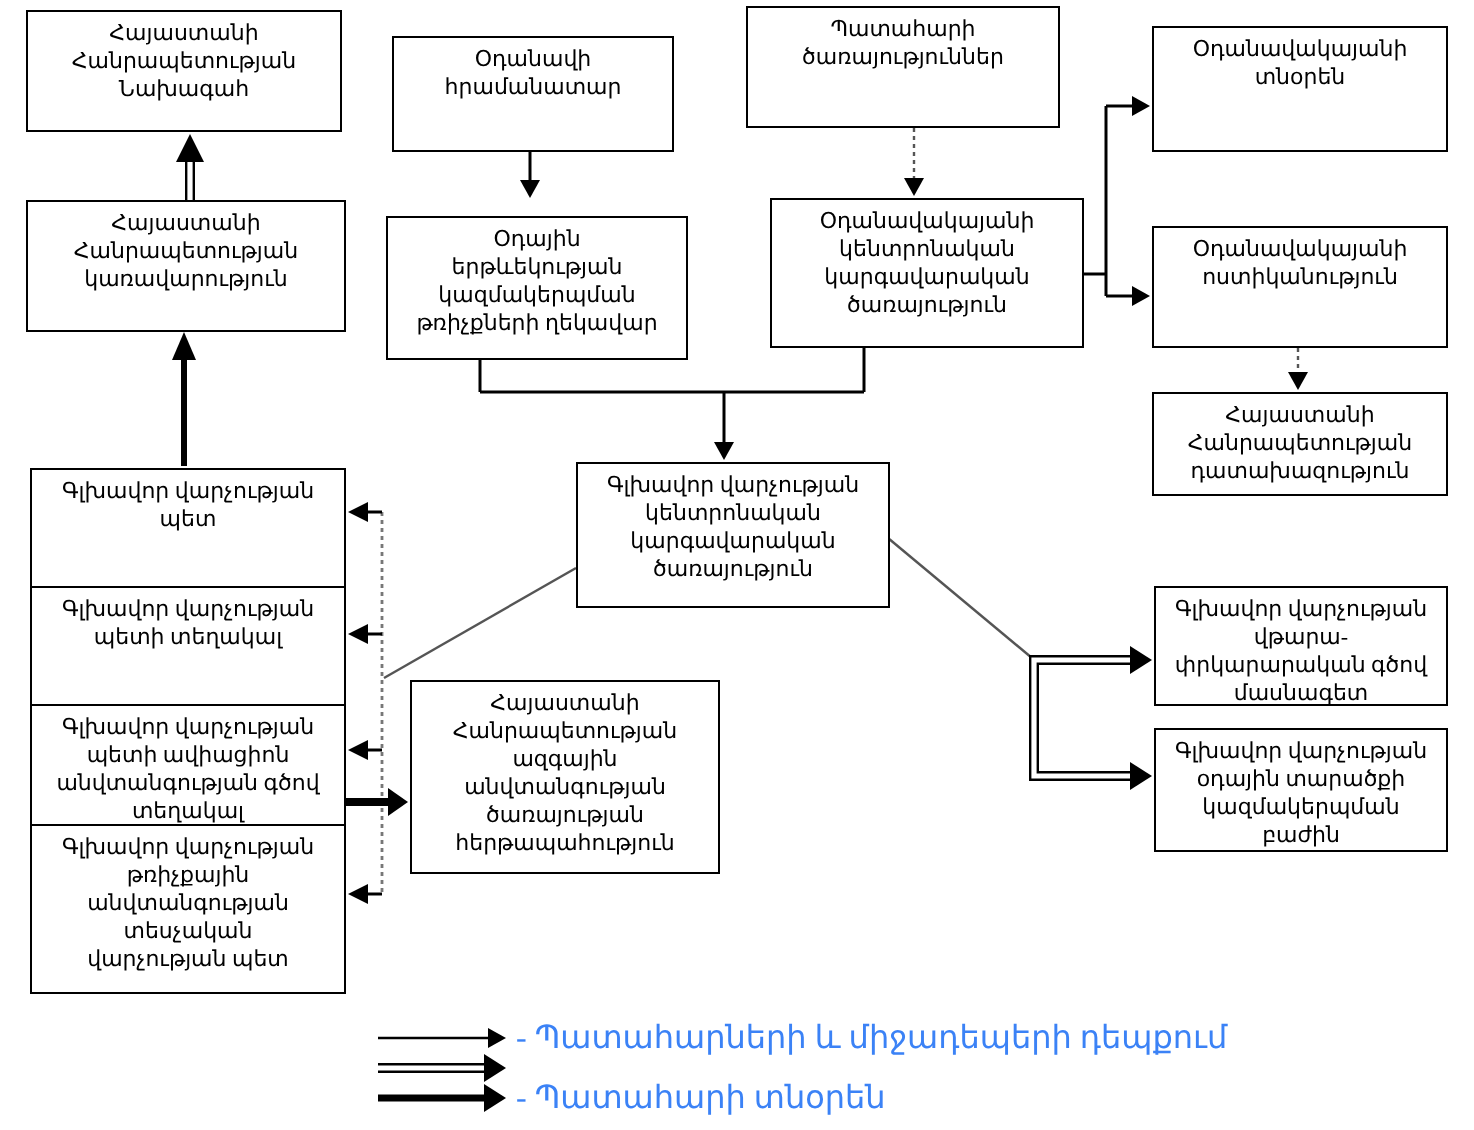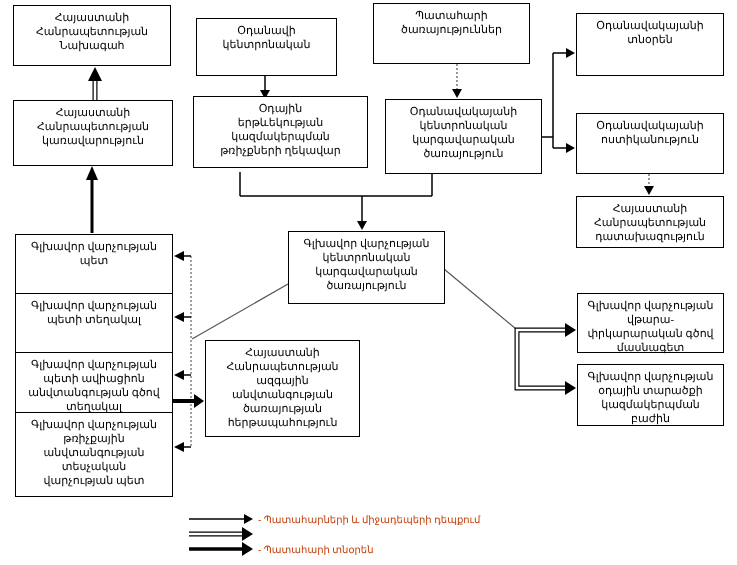--- a/index.html
+++ b/index.html
@@ -10,22 +10,22 @@
     color:#000;
   }
   .box {
     position:absolute; box-sizing:border-box;
     border:1px solid #000; background:#fff;
     text-align:center; font-size:11px; line-height:14px;
     padding-top:4px; white-space:pre-line;
   }
   #connectors { position:absolute; left:0; top:0; width:737px; height:565px; }
   .legend-label {
-    position:absolute; left:258px; font-size:10px; line-height:15px;
-    white-space:pre; color:#c2410c;
+    position:absolute; left:258px; font-size:16px; line-height:15px;
+    white-space:pre; color:#3b82f6;
   }
 </style>
 </head>
 <body>
 
 <div id="canvas">
 
   <svg id="connectors" width="737" height="565" viewBox="0 0 737 565">
 
     <g>
@@ -117,22 +117,22 @@
     </g>
   </svg>
 
   <div class="box" style="left:13px;  top:5px;   width:158px; height:61px;">Հայաստանի
 Հանրապետության
 Նախագահ</div>
   <div class="box" style="left:13px;  top:100px; width:160px; height:66px;">Հայաստանի
 Հանրապետության
 կառավարություն</div>
   <div class="box" style="left:196px; top:18px;  width:141px; height:58px;">Օդանավի
-կենտրոնական</div>
-  <div class="box" style="left:193px; top:96px; width:175px; height:72px;">Օդային
+հրամանատար</div>
+  <div class="box" style="left:193px; top:108px; width:151px; height:72px;">Օդային
 երթևեկության
 կազմակերպման
 թռիչքների ղեկավար</div>
   <div class="box" style="left:373px; top:3px;   width:157px; height:61px;">Պատահարի
 ծառայություններ</div>
   <div class="box" style="left:385px; top:99px;  width:157px; height:75px;">Օդանավակայանի
 կենտրոնական
 կարգավարական
 ծառայություն</div>
   <div class="box" style="left:576px; top:13px;  width:148px; height:63px;">Օդանավակայանի

